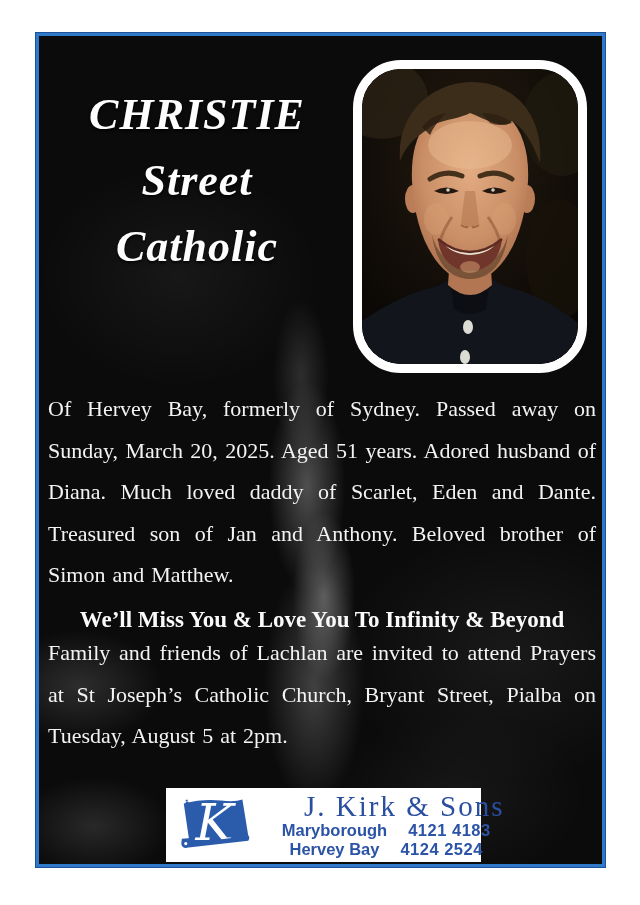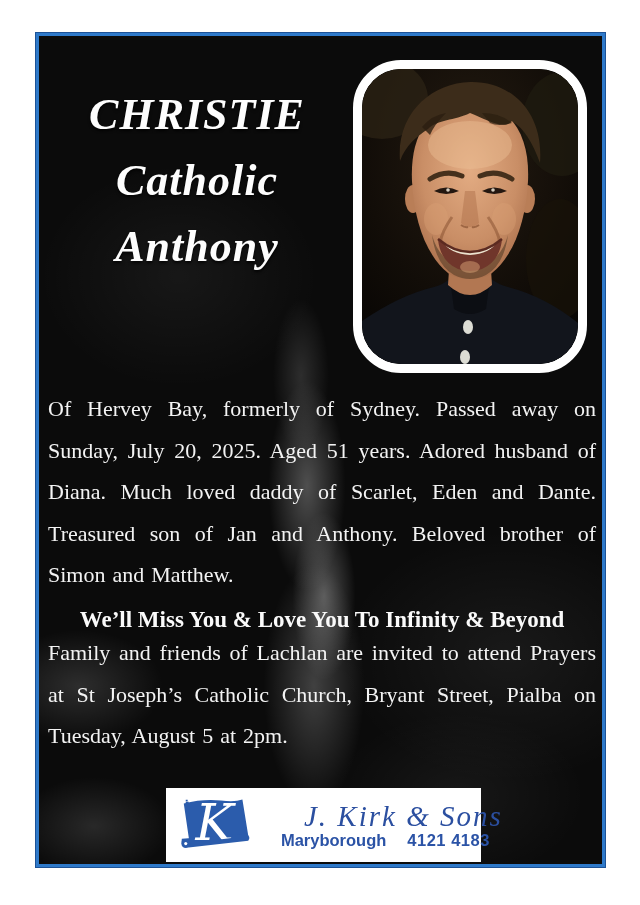--- a/index.html
+++ b/index.html
@@ -75,21 +75,20 @@
     background:#ffffff;
     display:flex;align-items:center;
     box-sizing:border-box;
     padding:4px 6px 4px 8px;
     gap:8px;
   }
   .fh-logo{flex:0 0 auto;width:86px;height:62px;}
   .fh-text{flex:1 1 auto;text-align:center;color:#2b53a6;}
   .fh-name{
     font-family:"Liberation Serif", serif;
-    font-style:italic;
     font-size:29px;line-height:30px;
     letter-spacing:2px;
     color:#2b4fa0;
     white-space:nowrap;
     margin-left:36px;
   }
   .fh-line{
     font-family:"Liberation Sans", sans-serif;
     font-weight:bold;
     font-size:16.5px;line-height:19px;
@@ -98,22 +97,22 @@
   .fh-line .phone{margin-left:21px;letter-spacing:0.5px;}
 </style>
 </head>
 <body>
 
 <div class="frame">
   <div class="panel">
 
     <div class="title-block">
       <div>CHRISTIE</div>
+      <div>Street</div>
       <div>Catholic</div>
-      <div>Anthony</div>
     </div>
 
     <div class="photo">
       <svg viewBox="0 0 216 295" preserveAspectRatio="xMidYMid slice">
         <defs>
           <radialGradient id="skin" cx="50%" cy="38%" r="75%">
             <stop offset="0%" stop-color="#e3ac83"></stop>
             <stop offset="55%" stop-color="#c98e66"></stop>
             <stop offset="100%" stop-color="#9c6140"></stop>
           </radialGradient>
@@ -166,21 +165,21 @@
         <path d="M80 172 Q108 192 136 172 Q128 185 108 186 Q88 185 80 172 Z" fill="#ece3cf"></path>
         <path d="M76 170 Q108 196 140 170" stroke="#5c2a20" stroke-width="2.5" fill="none"></path>
 
         <ellipse cx="108" cy="198" rx="10" ry="6" fill="#d9a176" opacity="0.5"></ellipse>
 
         <ellipse cx="106" cy="258" rx="5" ry="7" fill="#dcdcd4"></ellipse>
         <ellipse cx="103" cy="288" rx="5" ry="7" fill="#dcdcd4"></ellipse>
       </svg>
     </div>
 
-    <p class="body-text p1">Of Hervey Bay, formerly of Sydney. Passed away on Sunday, July 20, 2025. Aged 51 years. Adored husband of Diana. Much loved daddy of Scarlet, Eden and Dante. Treasured son of Jan and Anthony. Beloved brother of Simon and Matthew.</p>
+    <p class="body-text p1">Of Hervey Bay, formerly of Sydney. Passed away on Sunday, March 20, 2025. Aged 51 years. Adored husband of Diana. Much loved daddy of Scarlet, Eden and Dante. Treasured son of Jan and Anthony. Beloved brother of Simon and Matthew.</p>
 
     <div class="tribute">We’ll Miss You &amp; Love You To Infinity &amp; Beyond</div>
 
     <p class="body-text p2">Family and friends of Lachlan are invited to attend Prayers at St Joseph’s Catholic Church, Bryant Street, Pialba on Tuesday, August 5 at 2pm.</p>
 
     <div class="footer-box">
       <svg class="fh-logo" viewBox="0 0 88 62">
         <defs>
           <clipPath id="scrollClip">
             <path d="M10 9 Q30 4 48 6 Q62 8 70 5 L76 42 L16 50 Z"></path>
@@ -197,17 +196,20 @@
 
         <g clip-path="url(#scrollClip)">
           <text x="22" y="46" font-family="DejaVu Serif, serif" font-style="italic" font-size="52" fill="#ffffff">K</text>
         </g>
       </svg>
       <div class="fh-text">
         <div class="fh-name">J. Kirk &amp; Sons</div>
         <div class="fh-line">
           <span>Maryborough</span><span class="phone">4121 4183</span>
         </div>
+        <div class="fh-line">
+          <span>Hervey Bay</span><span class="phone">4124 2524</span>
+        </div>
       </div>
     </div>
 
   </div>
 </div>
 
 </body></html>

